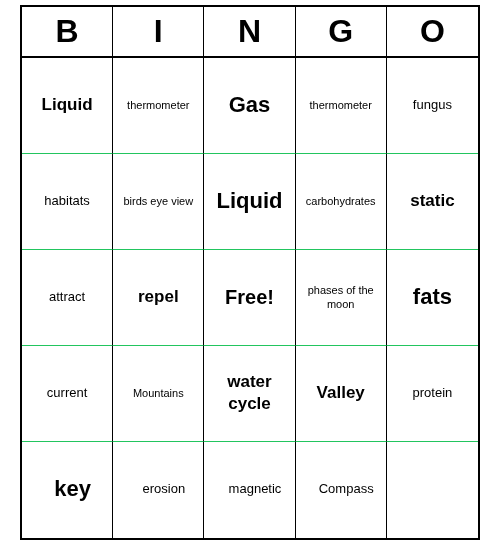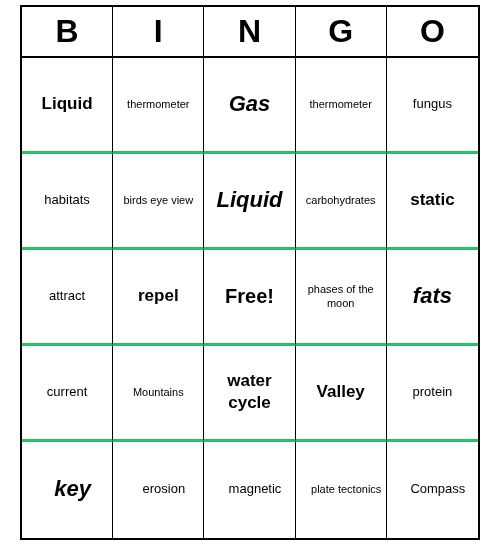--- a/index.html
+++ b/index.html
@@ -44,21 +44,21 @@
     }
 
     .bingo-grid {
       display: grid;
       grid-template-columns: repeat(5, 1fr);
       grid-template-rows: repeat(5, 96px);
     }
 
     .bingo-cell {
       border-right: 1px solid #000;
-      border-bottom: 3px solid #22c55e;
+      border-bottom: 1px solid #22c55e;
       display: flex;
       justify-content: center;
       align-items: center;
       text-align: center;
       padding: 4px;
       font-size: 13px;
       line-height: 1.3;
     }
 
     .bingo-cell:nth-child(5n) {
@@ -66,21 +66,20 @@
     }
 
     .bingo-cell:nth-child(n+21) {
       border-bottom: none;
       margin-left: 11px;
     }
 
     .cell-large {
       font-size: 22px;
       font-weight: bold;
-      font-style: italic;
     }
 
     .cell-medium {
       font-size: 17px;
       font-weight: bold;
     }
 
     .cell-small {
       font-size: 11px;
     }
@@ -119,16 +118,15 @@
       <div class="bingo-cell cell-small">phases of the moon</div>
       <div class="bingo-cell cell-large">fats</div>
       <div class="bingo-cell">current</div>
       <div class="bingo-cell cell-small">Mountains</div>
       <div class="bingo-cell cell-medium">water cycle</div>
       <div class="bingo-cell cell-medium">Valley</div>
       <div class="bingo-cell">protein</div>
       <div class="bingo-cell cell-large">key</div>
       <div class="bingo-cell">erosion</div>
       <div class="bingo-cell">magnetic</div>
-      <div class="bingo-cell cell-small">plate tectonics</div>
       <div class="bingo-cell">Compass</div>
     </div>
 </div>
 
 </body></html>

